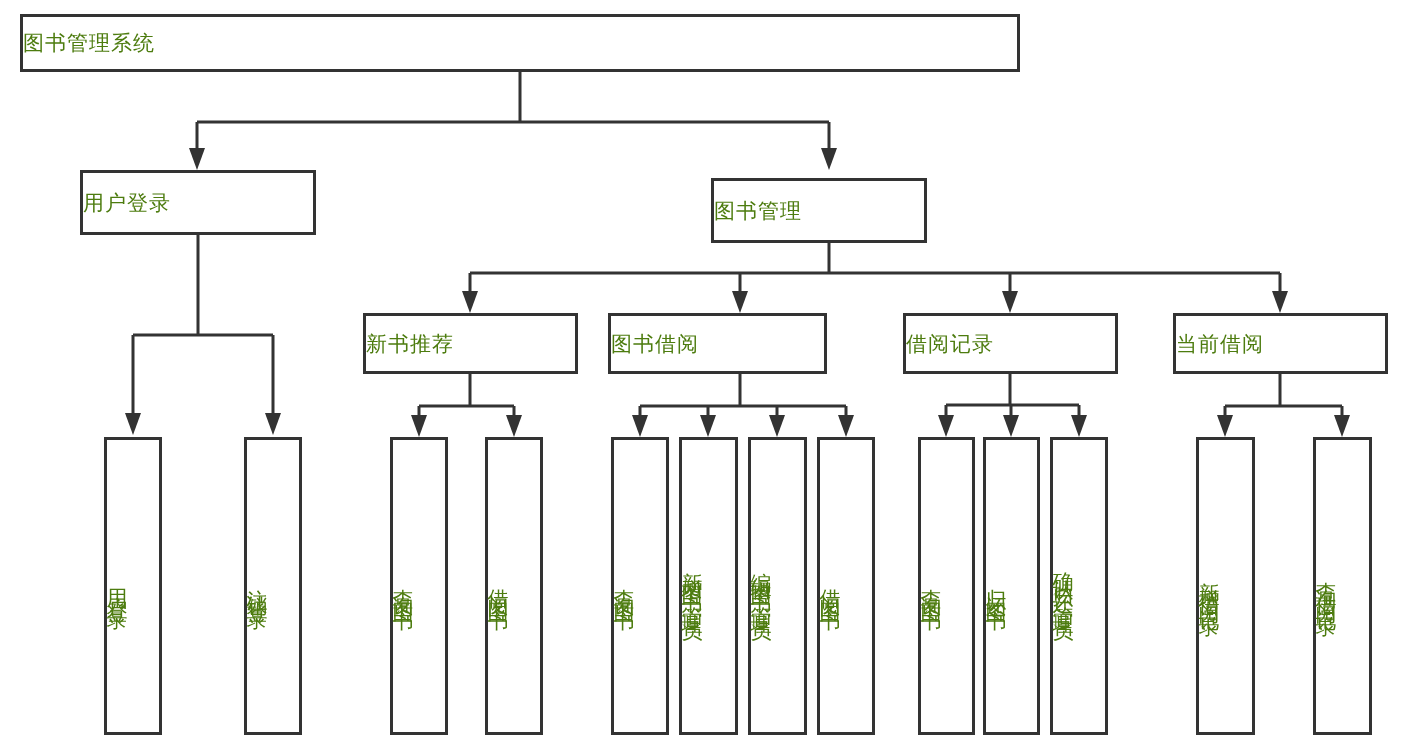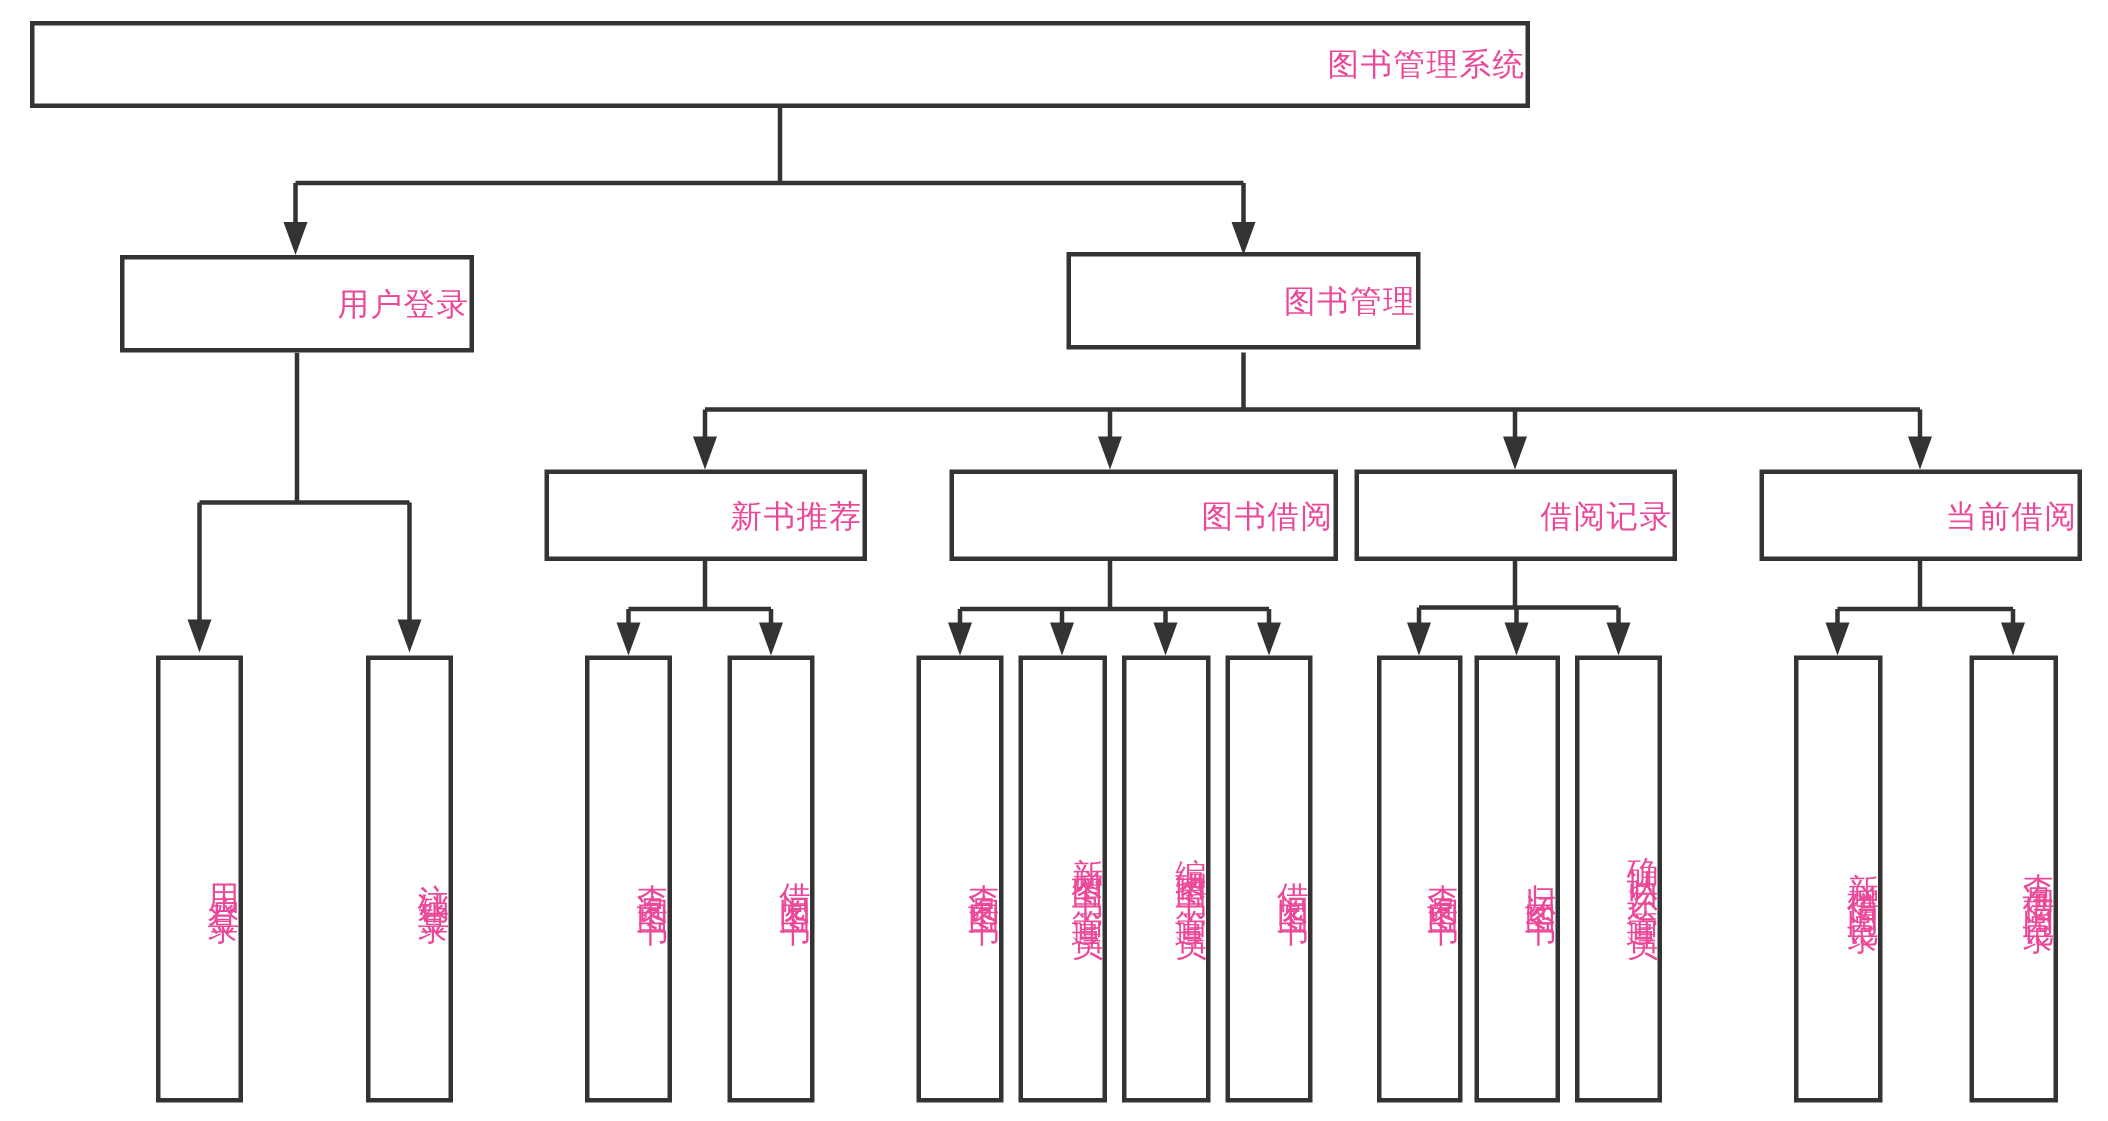--- a/index.html
+++ b/index.html
@@ -17,39 +17,39 @@
     width: 1405px; height: 747px;
     z-index: 1;
   }
   .box {
     position: absolute;
     box-sizing: border-box;
     border: 3px solid #333333;
     background: #ffffff;
     display: flex;
     align-items: center;
-    justify-content: flex-end;
+    justify-content: flex-start;
     z-index: 2;
-    color: #ec4899;
+    color: #4d7c0f;
   }
   .box.h { font-size: 21px; letter-spacing: 1px; }
   .box.leaf span {
     writing-mode: vertical-rl;
     text-orientation: mixed;
     font-size: 21px;
     letter-spacing: 7px;
     line-height: 1;
     white-space: nowrap;
   }
   
   .n-root   { left: 20px;   top: 14px;  width: 1000px; height: 58px; }
   .n-login  { left: 80px;   top: 170px; width: 236px;  height: 65px; }
-  .n-mgmt   { left: 711px;  top: 168px; width: 236px;  height: 65px; }
+  .n-mgmt   { left: 711px;  top: 178px; width: 216px;  height: 65px; }
   .n-newrec { left: 363px;  top: 313px; width: 215px;  height: 61px; }
-  .n-borrow { left: 633px;  top: 313px; width: 259px;  height: 61px; padding-left: 48px; }
+  .n-borrow { left: 608px;  top: 313px; width: 219px;  height: 61px; }
   .n-current{ left: 903px;  top: 313px; width: 215px;  height: 61px; }
   .n-record { left: 1173px; top: 313px; width: 215px;  height: 61px; }
   
   .leaf { top: 437px; height: 298px; }
   .lf0  { left: 104px;  width: 58px; }
   .lf1  { left: 244px;  width: 58px; }
   .lf2  { left: 390px;  width: 58px; }
   .lf3  { left: 485px;  width: 58px; }
   .lf4  { left: 611px;  width: 58px; }
   .lf5  { left: 679px;  width: 59px; }

